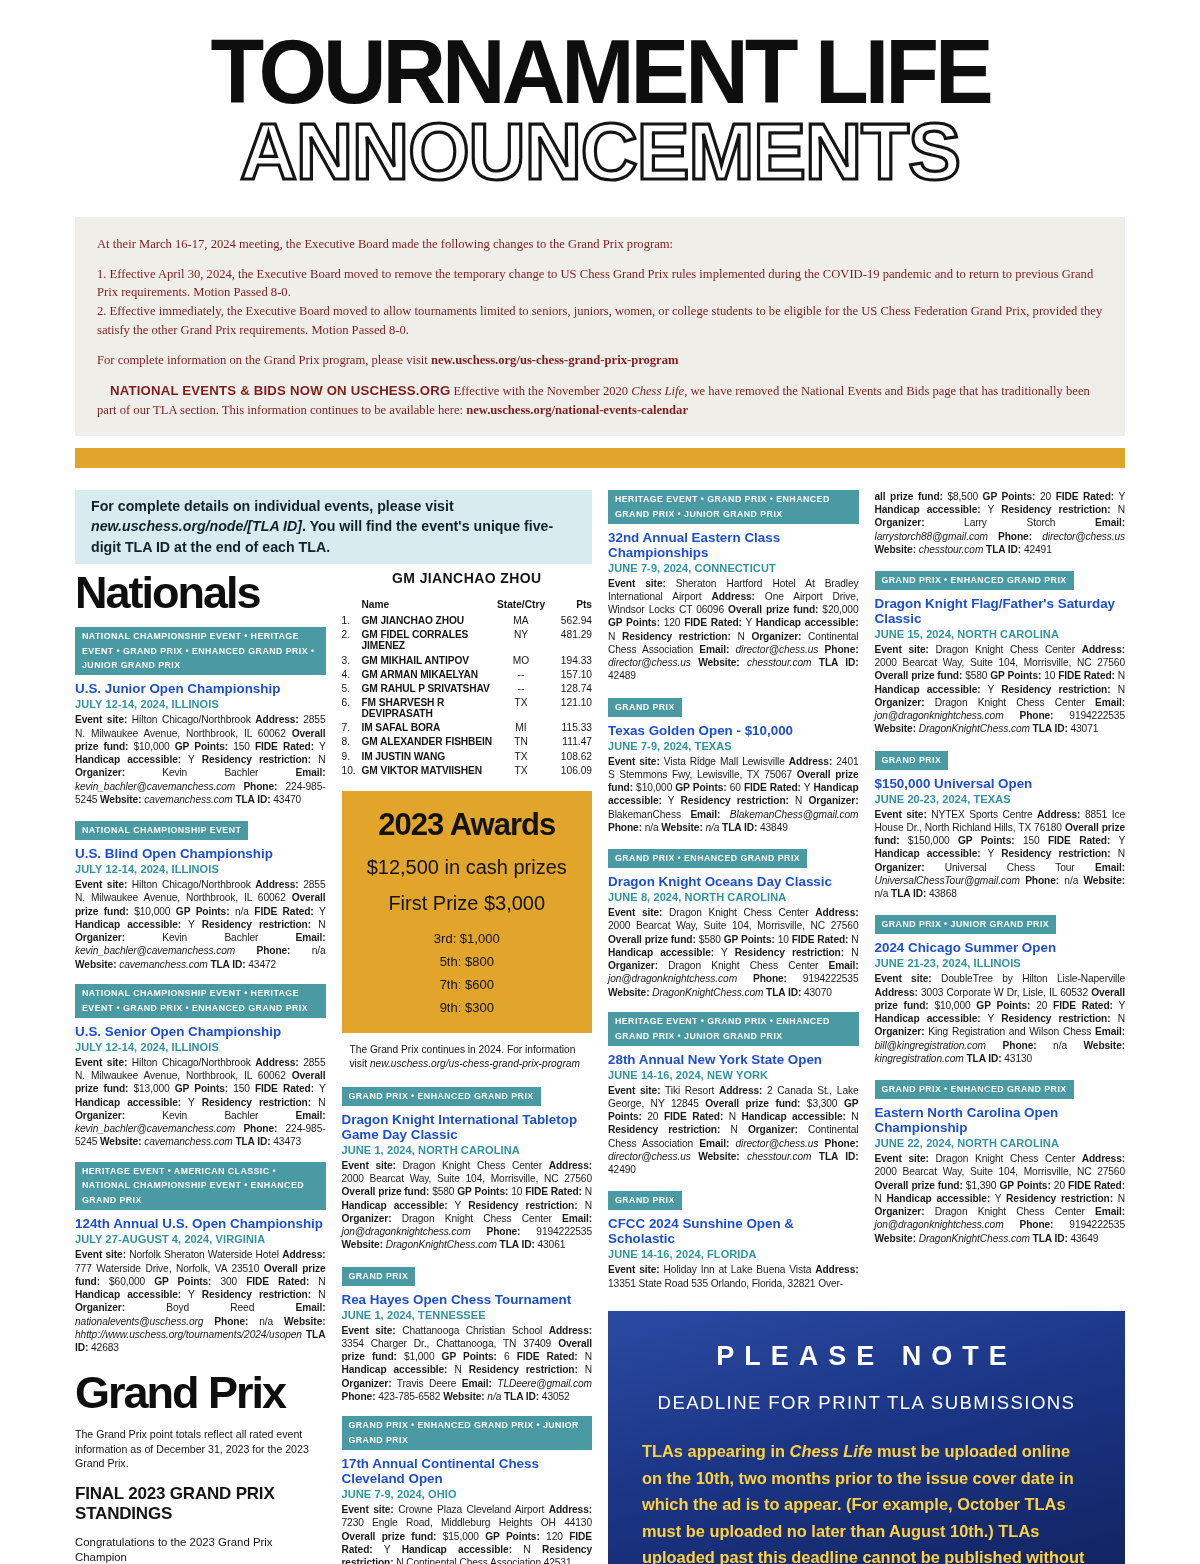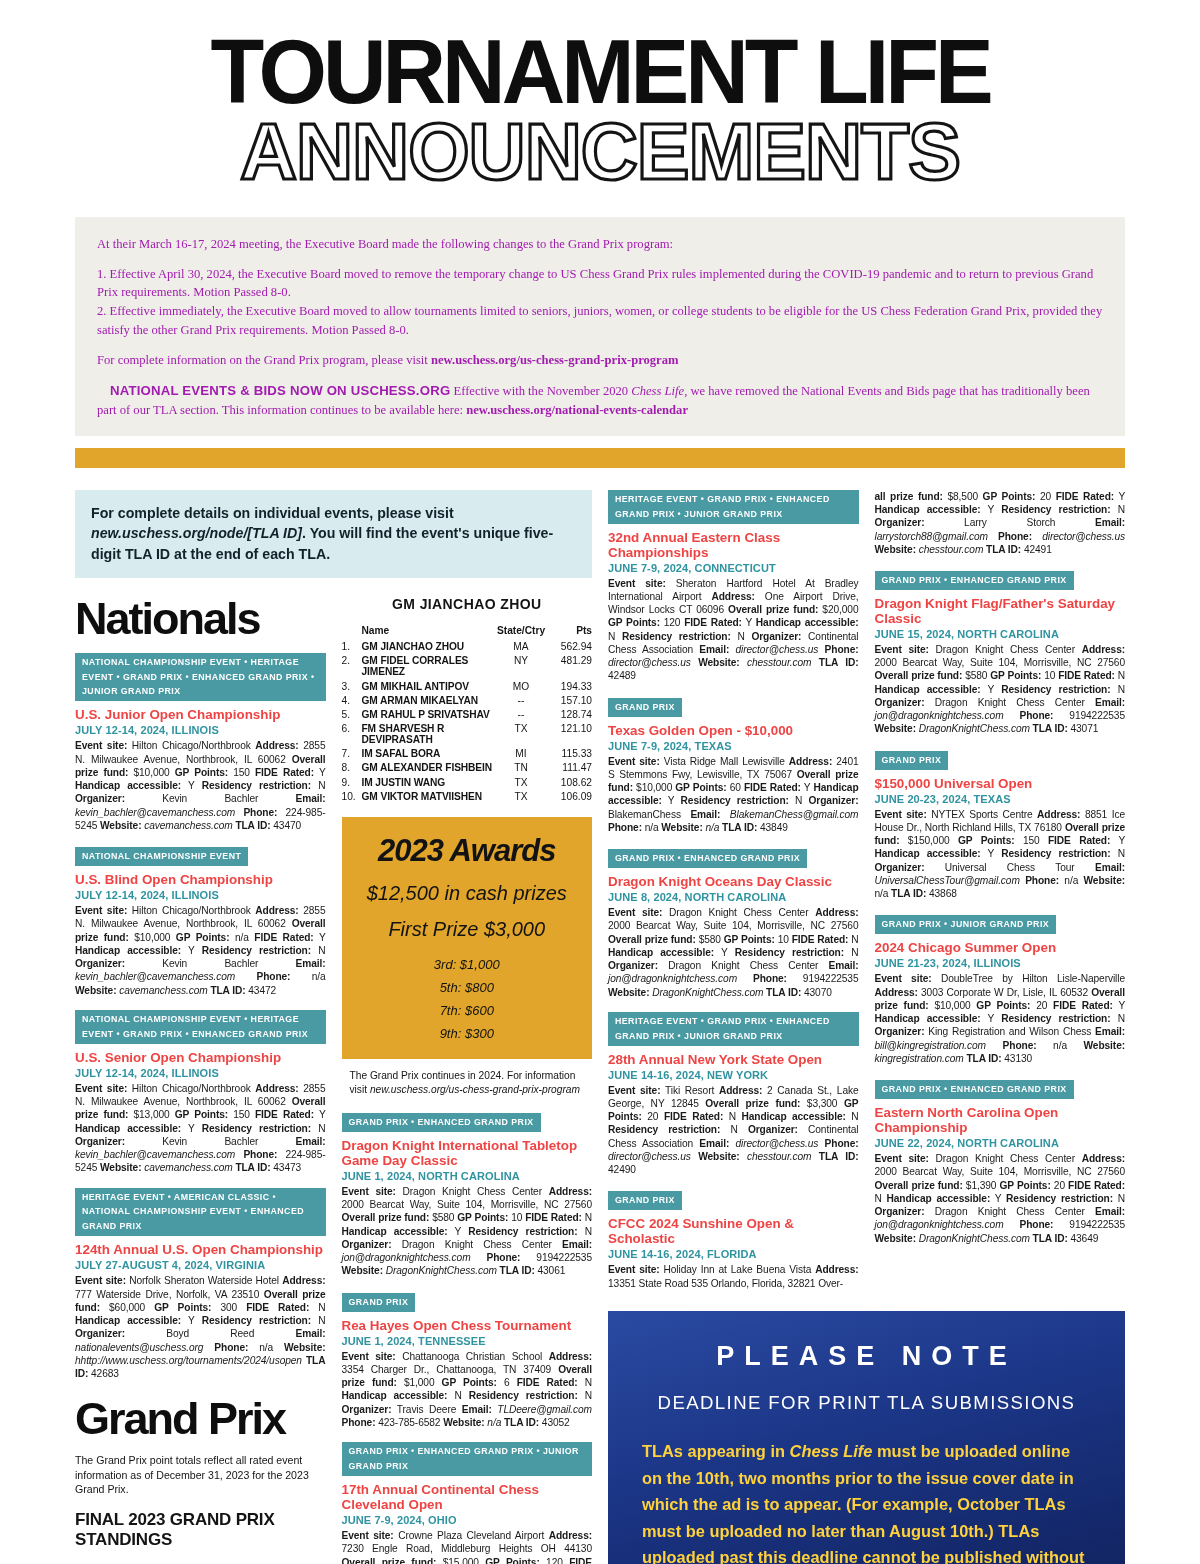--- a/index.html
+++ b/index.html
@@ -25,61 +25,61 @@
   .masthead .t2 {
     display:block; font-size:79px; font-weight:bold; letter-spacing:-1px;
     color:#ffffff; -webkit-text-stroke:3.2px #141414;
   }
   @supports not (-webkit-text-stroke: 1px black) { .masthead .t2 { color:#141414; } }
 
   
   .intro-box {
     background:#efeee9; padding:18px 22px 16px;
     font-family:"Liberation Serif", serif;
-    font-size:12.6px; line-height:1.5; color:#a21caf;
+    font-size:12.6px; line-height:1.5; color:#7f1d1d;
   }
   .intro-p { margin-bottom:11px; }
   .intro-p.tight { margin-bottom:0; }
   .intro-p:last-child { margin-bottom:0; }
   .bids-title { font-family:"Liberation Sans", sans-serif; font-size:13.2px; letter-spacing:.2px;padding-left:13px; }
   .intro-box strong { font-weight:bold; }
   .intro-box em { font-style:italic; }
 
   .gold-bar { height:20px; background:var(--gold,#e0a52a); margin:12px 0 22px; }
 
   
   .content { display:flex; gap:16px; flex:1 0 auto; align-items:flex-start; }
   .half { width:517px; flex:0 0 517px; display:flex; flex-direction:column; }
   .cols { display:flex; gap:16px; align-items:flex-start; }
   .col { flex:1 1 0; min-width:0; }
 
   
   .info-box {
-    background:var(--teal-light,#d8ebee); padding:13px 16px;
+    background:var(--teal-light,#d8ebee); padding:6px 16px;
     font-weight:bold; font-size:14.2px; line-height:1.45; color:#13212b;
-    margin-bottom:16px;
+    margin-bottom:4px;
   }
   .info-box em { font-style:italic; }
 
   
   .big-heading {
     font-size:45px; font-weight:bold; letter-spacing:-2px;
     color:#0e0e0e; margin:2px 0 12px; line-height:1;
   }
   .big-heading.gp { margin-top:16px; }
 
   
   .tla { margin-bottom:13px; }
   .badge {
     display:inline-block;
     background:var(--teal,#4a9aa4); color:#fff;
     font-size:8.8px; font-weight:bold; letter-spacing:.45px;
     line-height:1.7; padding:2px 7px;
   }
-  .tla-title { font-size:13.4px; font-weight:bold; line-height:1.12; margin:6px 0 2px; color:#ef4444; }
+  .tla-title { font-size:13.4px; font-weight:bold; line-height:1.12; margin:6px 0 2px; color:#1d4ed8; }
   .tla-date { font-size:11px; font-weight:bold; color:var(--teal-dark,#2f93a0); margin-bottom:3px; letter-spacing:.1px; }
   .tla-body { font-size:10.2px; line-height:1.3; text-align:justify; letter-spacing:-.1px; color:#1a1a1a; }
   .tla-body strong { font-weight:bold; }
   .tla-body em { font-style:italic; }
   .cont-body { margin-bottom:13px; }
 
   
   .gp-intro { font-size:10.6px; line-height:1.35; margin-bottom:14px; }
   .standings-title { font-size:17px; font-weight:bold; letter-spacing:-.2px; line-height:1.15; margin-bottom:12px; }
   .gp-congrats { font-size:11.4px; line-height:1.3; }
@@ -90,21 +90,21 @@
   table.standings td { padding:1.6px 0; vertical-align:top; }
   .col-rk { width:20px; text-align:left; }
   .col-nm { text-align:left; }
   .col-st { width:54px; text-align:center; }
   .col-pt { width:44px; text-align:right; }
   td.nm { font-weight:bold; letter-spacing:-.1px; }
 
   
   .awards {
     background:var(--gold,#e0a52a); padding:16px 14px 14px;
-    text-align:center; margin-bottom:10px; color:#131313;font-style:italic;
+    text-align:center; margin-bottom:10px; color:#131313;
   }
   .awards-title { font-size:31px; font-weight:bold; letter-spacing:-1px; margin-bottom:12px; }
   .awards-line { font-size:20px; margin:13px 0; }
   .awards-grid { display:flex; margin-top:9px; }
   .awards-colm { flex:1 1 0; }
   .award-line { font-size:13px; line-height:1.75; }
 
   .gp-continues { font-size:10.2px; line-height:1.35; margin-bottom:14px;margin-left:8px; }
   .gp-continues em { font-style:italic; }
 

